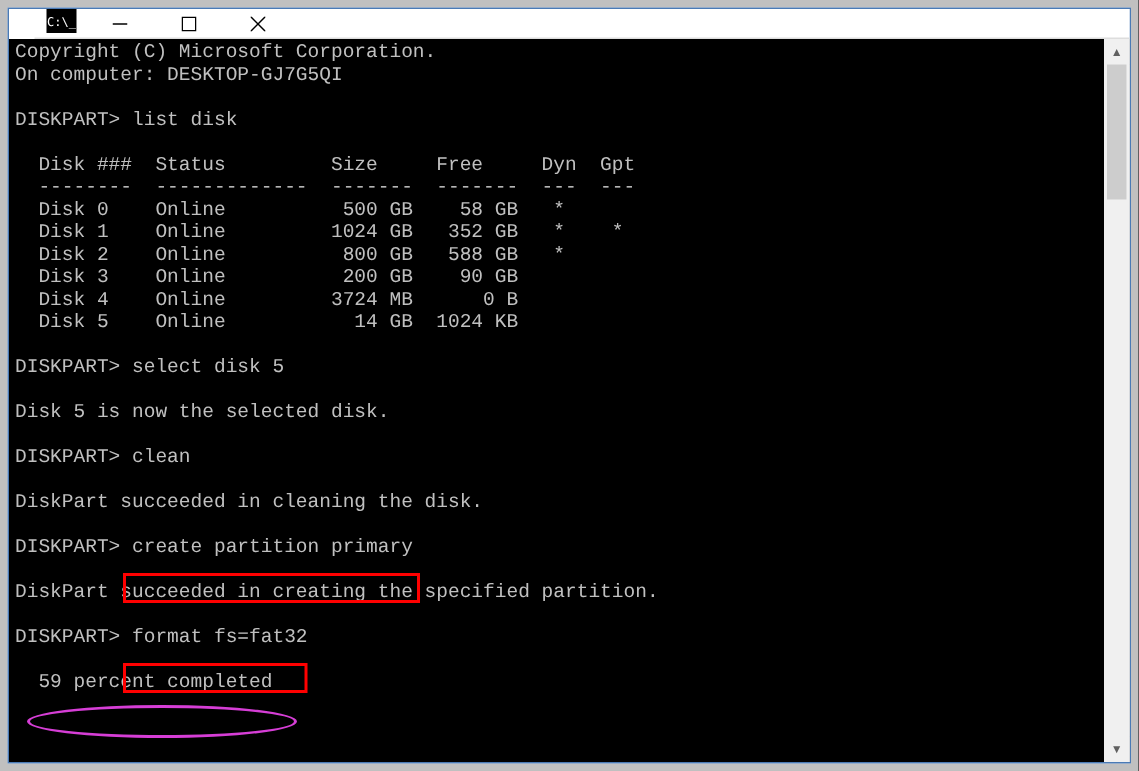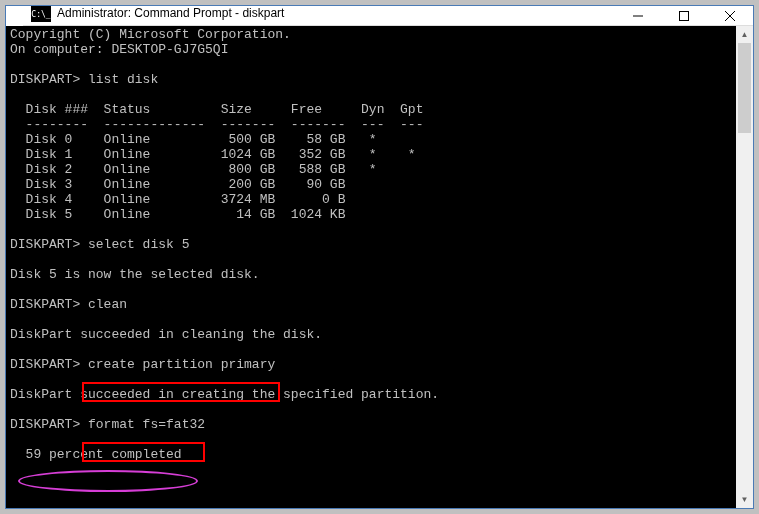--- a/index.html
+++ b/index.html
@@ -130,21 +130,20 @@
     border: 2px solid #d63ed6;
     border-radius: 50%;
   }
 </style>
 </head>
 <body>
 
 <div class="window">
   <div class="titlebar">
     <div class="icon-box">C:\_</div>
-    <div class="title">Administrator: Command Prompt - diskpart</div>
     <div class="win-controls">
       <div class="win-btn">
         <svg viewBox="0 0 10 10">
             <line x1="0" y1="5" x2="10" y2="5" stroke="#000" stroke-width="1"></line>
           </svg>
       </div>
       <div class="win-btn">
         <svg viewBox="0 0 10 10">
             <rect x="0.5" y="0.5" width="9" height="9" fill="none" stroke="#000" stroke-width="1"></rect>
           </svg>

